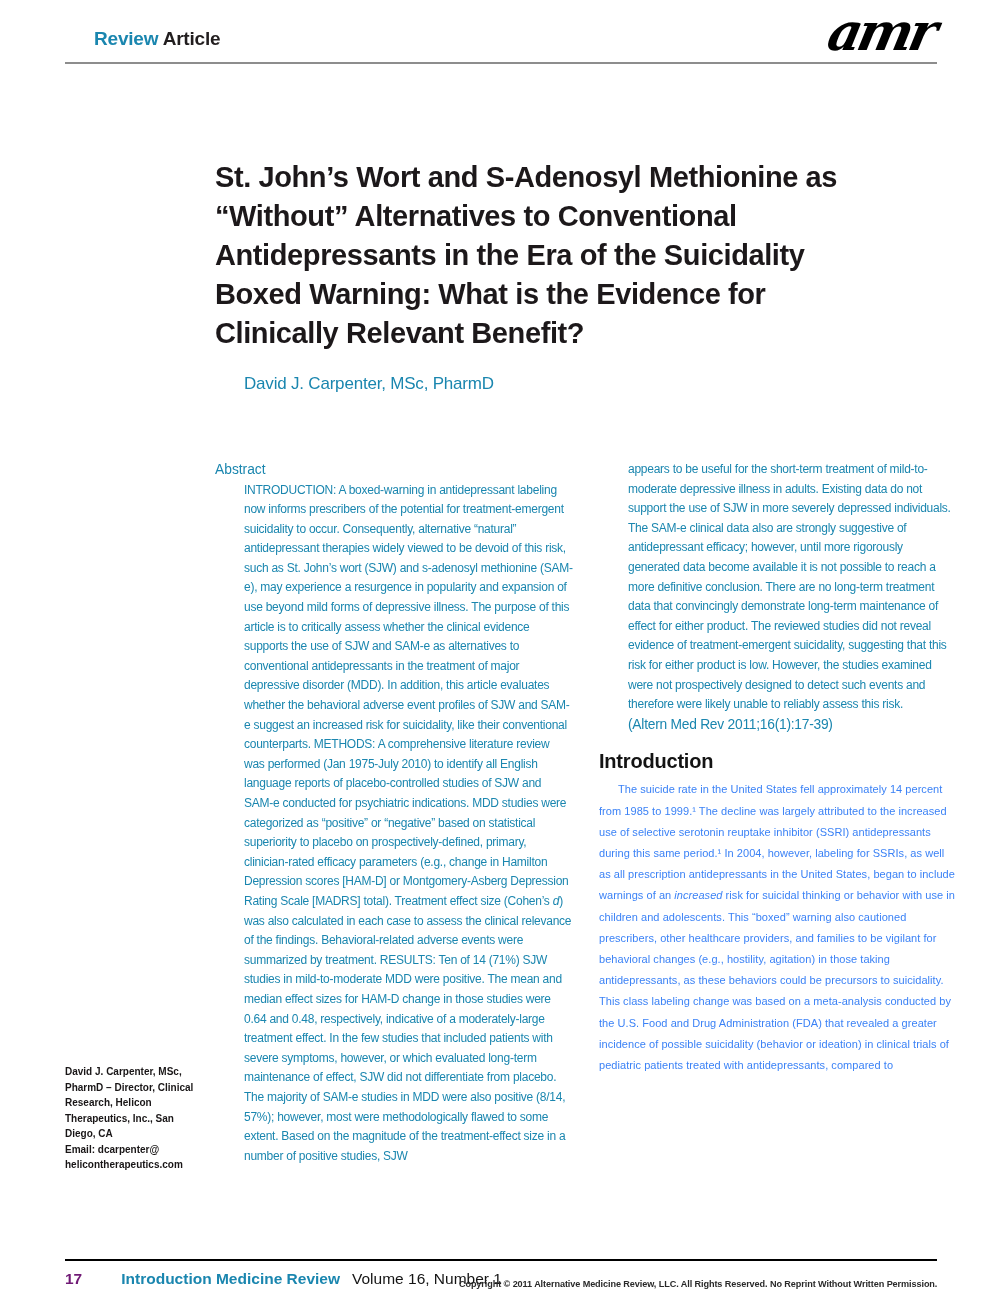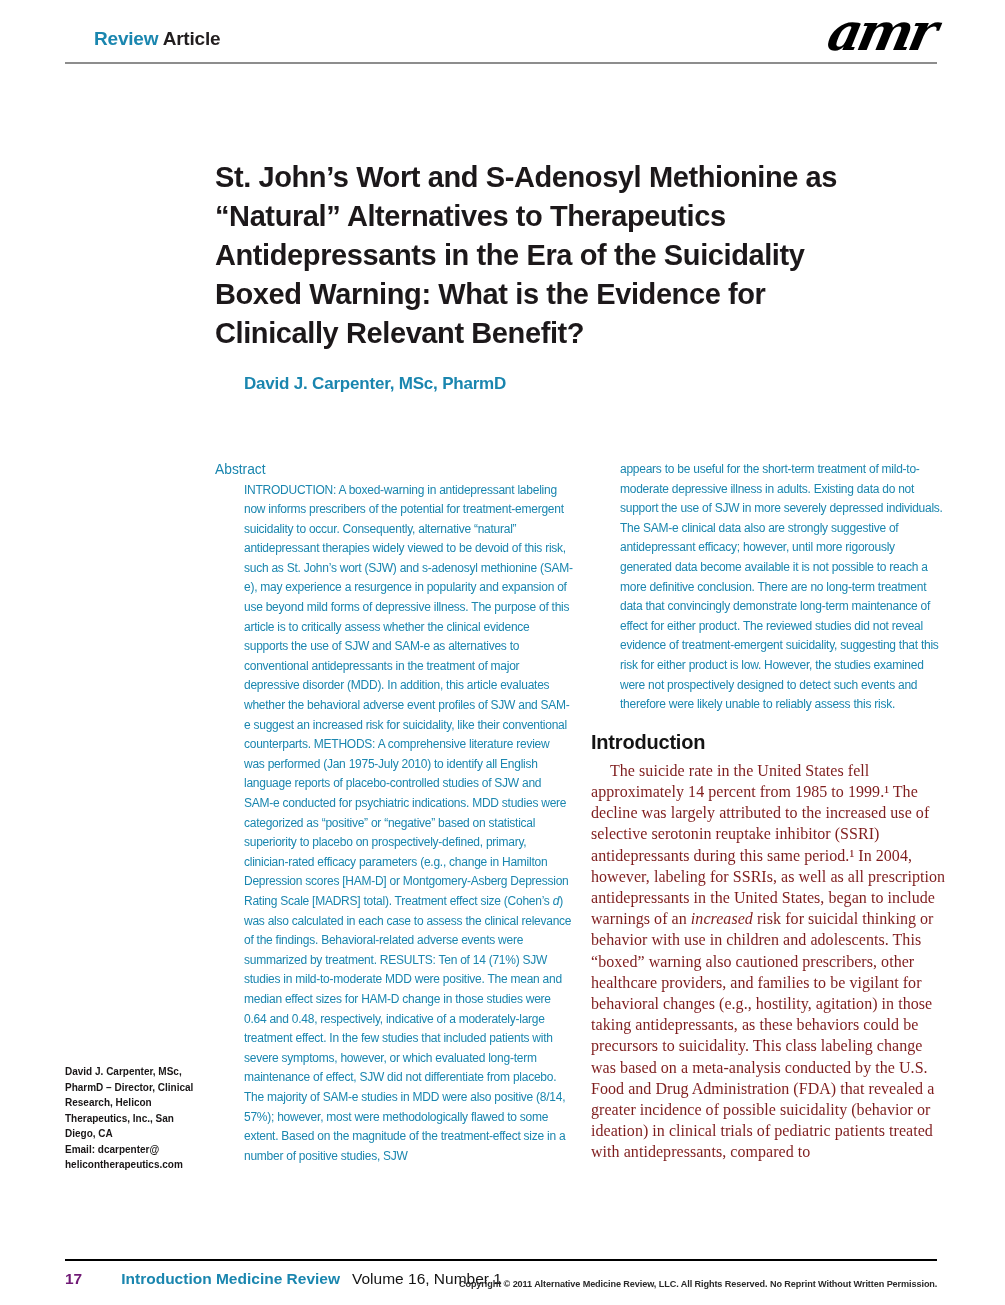--- a/index.html
+++ b/index.html
@@ -21,50 +21,50 @@
   .header-rule{
     position:absolute;left:65px;right:68px;top:62px;height:2px;background:#8d8d8d;
   }
   
   .title{
     position:absolute;left:215px;top:158px;width:745px;
     font-size:29px;font-weight:bold;line-height:39px;letter-spacing:-0.4px;
     white-space:pre-line;color:#1c181a;
   }
   .author{
-    position:absolute;left:215px;top:374px;font-size:17px;font-weight:bold;
+    position:absolute;left:215px;top:374px;font-size:17px;font-weight:normal;
     letter-spacing:-0.2px;
   }
   
   .author-note{
     position:absolute;left:65px;top:1064px;width:150px;
     font-size:10px;font-weight:bold;line-height:15.5px;white-space:pre-line;
     color:#191617;
   }
   
   .columns{
-    position:absolute;left:215px;top:460px;width:742px;display:flex;gap:18px;
+    position:absolute;left:215px;top:460px;width:742px;display:flex;gap:26px;
   }
   .col{width:358px;}
   .abstract-heading{
     font-size:13.8px;line-height:19.5px;margin:0 0 1px 0;font-weight:normal;
   }
   .abstract-text{
     font-size:12px;line-height:19.6px;letter-spacing:-0.25px;
     text-align:left;
   }
   .abstract-text .it{font-style:italic;}
   .citation{font-size:13.8px;line-height:19.6px;letter-spacing:-0.25px;}
   .intro-heading{
     font-size:20px;font-weight:bold;color:#141414;margin:16px 0 6px 0;
     letter-spacing:-0.2px;
   }
   .intro-text{
-    font-family:Liberation Serif, serif;font-size:16px;line-height:21.2px;
-    color:#7f1d1d;text-indent:19px;letter-spacing:0.05px;
+    font-family:Liberation Sans, sans-serif;font-size:11px;line-height:21.2px;
+    color:#3b82f6;text-indent:19px;letter-spacing:0.05px;
   }
   .intro-text .it{font-style:italic;}
   
   .footer-rule{
     position:absolute;left:65px;right:68px;top:1259px;height:2px;background:#000;
   }
   .footer-left{
     position:absolute;left:65px;top:1270px;font-size:15.5px;white-space:nowrap;
   }
   .footer-left .pg{font-weight:bold;color:#701a75;margin-right:10px;}
@@ -78,41 +78,42 @@
 </head>
 <body>
 
 <div class="page">
 
   <div class="header-label"><span class="teal">Review</span><span> Article</span></div>
   <div class="logo">amr</div>
   <div class="header-rule"></div>
 
   <h1 class="title" style="margin:0;">St. John’s Wort and S-Adenosyl Methionine as
-“Natural” Alternatives to Therapeutics
+“Without” Alternatives to Conventional
 Antidepressants in the Era of the Suicidality
 Boxed Warning: What is the Evidence for
 Clinically Relevant Benefit?</h1>
   <div class="author teal">David J. Carpenter, MSc, PharmD</div>
 
   <div class="author-note">David J. Carpenter, MSc,
 PharmD – Director, Clinical
 Research, Helicon
 Therapeutics, Inc., San
 Diego, CA
 Email: dcarpenter@
 helicontherapeutics.com</div>
 
   <div class="columns">
     <div class="col">
       <div class="abstract-heading teal">Abstract</div>
       <div class="abstract-text teal"><span>INTRODUCTION: A boxed-warning in antidepressant labeling now informs prescribers of the potential for treatment-emergent suicidality to occur. Consequently, alternative “natural” antidepressant therapies widely viewed to be devoid of this risk, such as St. John’s wort (SJW) and s-adenosyl methionine (SAM-e), may experience a resurgence in popularity and expansion of use beyond mild forms of depressive illness. The purpose of this article is to critically assess whether the clinical evidence supports the use of SJW and SAM-e as alternatives to conventional antidepressants in the treatment of major depressive disorder (MDD). In addition, this article evaluates whether the behavioral adverse event profiles of SJW and SAM-e suggest an increased risk for suicidality, like their conventional counterparts. METHODS: A comprehensive literature review was performed (Jan 1975-July 2010) to identify all English language reports of placebo-controlled studies of SJW and SAM-e conducted for psychiatric indications. MDD studies were categorized as “positive” or “negative” based on statistical superiority to placebo on prospectively-defined, primary, clinician-rated efficacy parameters (e.g., change in Hamilton Depression scores [HAM-D] or Montgomery-Asberg Depression Rating Scale [MADRS] total). Treatment effect size (Cohen’s </span><span class="it">d</span><span>) was also calculated in each case to assess the clinical relevance of the findings. Behavioral-related adverse events were summarized by treatment. RESULTS: Ten of 14 (71%) SJW studies in mild-to-moderate MDD were positive. The mean and median effect sizes for HAM-D change in those studies were 0.64 and 0.48, respectively, indicative of a moderately-large treatment effect. In the few studies that included patients with severe symptoms, however, or which evaluated long-term maintenance of effect, SJW did not differentiate from placebo. The majority of SAM-e studies in MDD were also positive (8/14, 57%); however, most were methodologically flawed to some extent. Based on the magnitude of the treatment-effect size in a number of positive studies, SJW</span></div>
     </div>
     <div class="col">
       <div class="abstract-text teal">appears to be useful for the short-term treatment of mild-to-moderate depressive illness in adults. Existing data do not support the use of SJW in more severely depressed individuals. The SAM-e clinical data also are strongly suggestive of antidepressant efficacy; however, until more rigorously generated data become available it is not possible to reach a more definitive conclusion. There are no long-term treatment data that convincingly demonstrate long-term maintenance of effect for either product. The reviewed studies did not reveal evidence of treatment-emergent suicidality, suggesting that this risk for either product is low. However, the studies examined were not prospectively designed to detect such events and therefore were likely unable to reliably assess this risk.</div>
+      <div class="citation teal"><span>(</span><span class="it">Altern Med Rev</span><span> 2011;16(1):17-39)</span></div>
       <div class="intro-heading">Introduction</div>
       <div class="intro-text"><span>The suicide rate in the United States fell approximately 14 percent from 1985 to 1999.¹ The decline was largely attributed to the increased use of selective serotonin reuptake inhibitor (SSRI) antidepressants during this same period.¹ In 2004, however, labeling for SSRIs, as well as all prescription antidepressants in the United States, began to include warnings of an </span><span class="it">increased</span><span> risk for suicidal thinking or behavior with use in children and adolescents. This “boxed” warning also cautioned prescribers, other healthcare providers, and families to be vigilant for behavioral changes (e.g., hostility, agitation) in those taking antidepressants, as these behaviors could be precursors to suicidality. This class labeling change was based on a meta-analysis conducted by the U.S. Food and Drug Administration (FDA) that revealed a greater incidence of possible suicidality (behavior or ideation) in clinical trials of pediatric patients treated with antidepressants, compared to</span></div>
     </div>
   </div>
 
   <div class="footer-rule"></div>
   <div class="footer-left"><span class="pg">17</span><span class="jn teal">Introduction Medicine Review</span><span class="vol">Volume 16, Number 1</span></div>
   <div class="footer-copyright">Copyright © 2011 Alternative Medicine Review, LLC.  All Rights Reserved.  No Reprint Without Written Permission.</div>
 
 </div>

